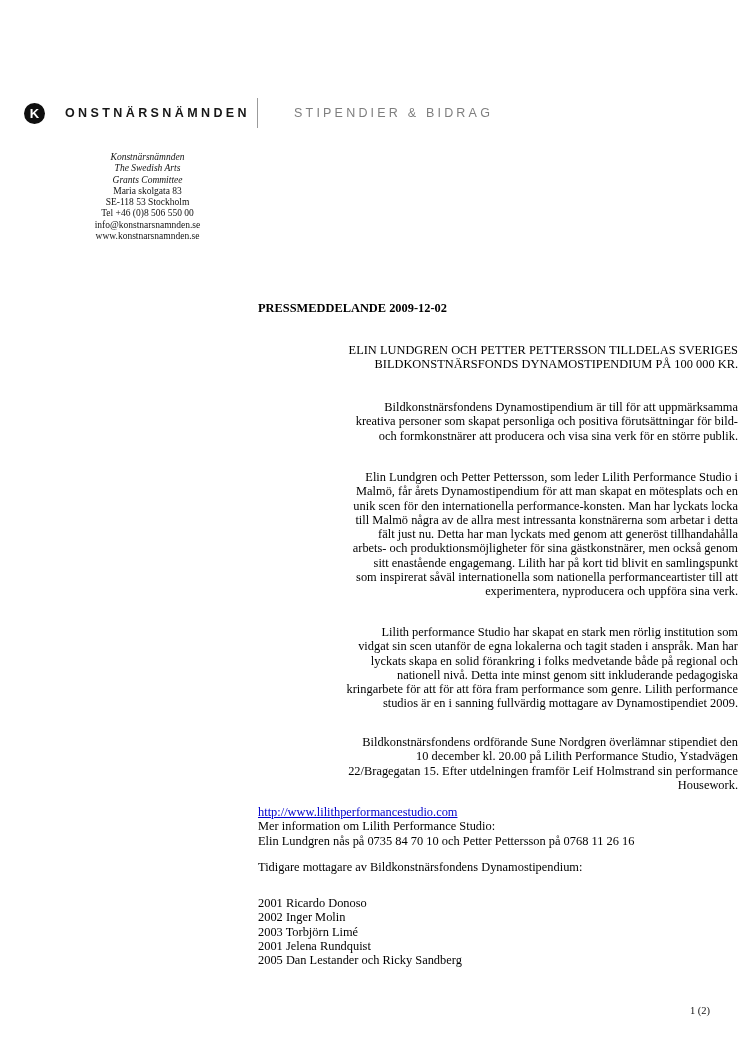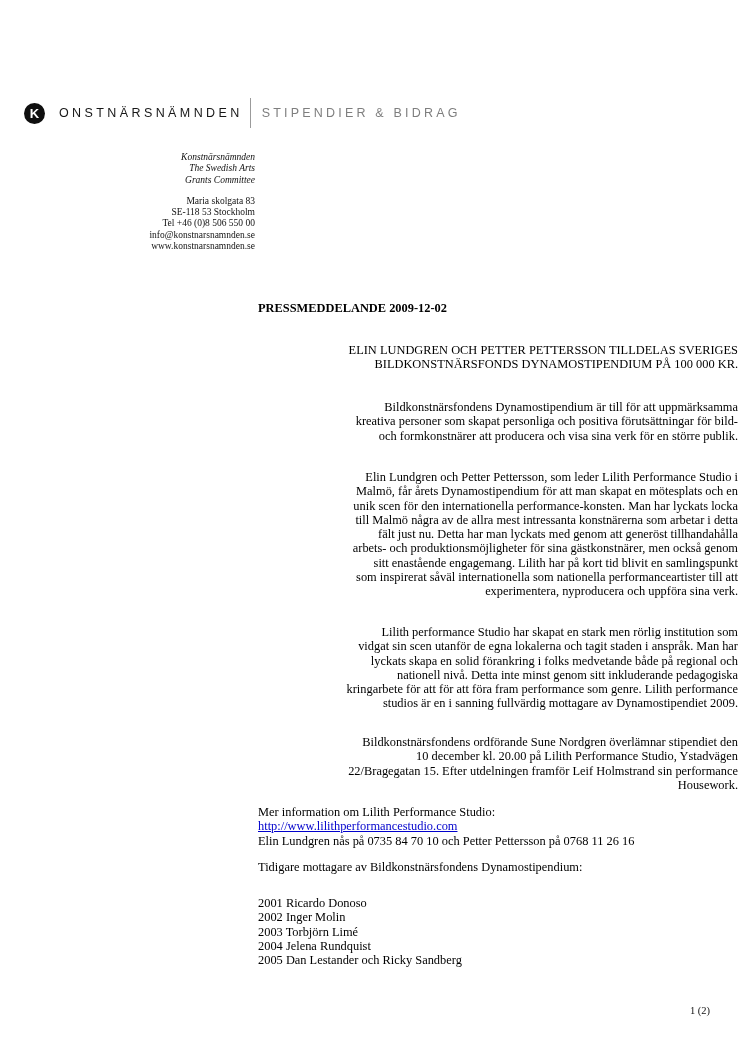--- a/index.html
+++ b/index.html
@@ -26,51 +26,52 @@
     width: 21px; height: 21px;
     border-radius: 50%;
     background: #0f0f0f;
     color: #ffffff;
     font-size: 13px;
     font-weight: 700;
     display: flex; align-items: center; justify-content: center;
     flex: 0 0 auto;
   }
   .logo-name {
-    margin-left: 14px;
+    margin-left: 20px;
     font-size: 12.5px;
-    font-weight: 400;
+    font-weight: 700;
     letter-spacing: 3.4px;
     color: #171717;
     white-space: nowrap;
   }
   .logo-divider {
     width: 1px; height: 30px;
     background: #9b9b9b;
     margin: 0 11px 0 7px;
   }
   .logo-sub {
     font-size: 12.5px;
     letter-spacing: 3.2px;
     color: #7e7e7e;
     white-space: nowrap;
+    margin-left: 25px;
   }
   
   .sender {
     position: absolute;
     left: 40px;
     top: 152px;
     width: 215px;
-    text-align: right;
+    text-align: center;
     font-size: 9.5px;
     line-height: 11.3px;
     color: #111111;
   }
   .sender-org { font-style: italic; }
-  .sender-address { margin-top: 10px; }
+  .sender-address { }
   
   .doc-block {
     position: absolute;
     left: 258px;
     width: 480px;
     font-size: 12.4px;
     line-height: 14.3px;
   }
   .pre { white-space: pre-line; text-align: right; }
   .bold { font-weight: 700; }
@@ -140,30 +141,30 @@
 nationell nivå.  Detta inte minst genom sitt inkluderande pedagogiska
 kringarbete för att för att föra fram performance som genre. Lilith performance
 studios är en i sanning fullvärdig mottagare av Dynamostipendiet 2009.</div>
 
   <div class="doc-block pre" style="top:735px">Bildkonstnärsfondens ordförande Sune Nordgren överlämnar stipendiet  den
 10 december kl. 20.00 på Lilith Performance Studio, Ystadvägen
 22/Bragegatan 15. Efter utdelningen framför Leif Holmstrand sin performance
 Housework.</div>
 
   <div class="doc-block" style="top:805px">
+    <div><a class="link">http://www.lilithperformancestudio.com</a></div>
     <div>Mer information om Lilith Performance Studio:</div>
-    <div><a class="link">http://www.lilithperformancestudio.com</a></div>
     <div>Elin Lundgren nås på 0735 84 70 10 och Petter Pettersson på 0768 11 26 16</div>
   </div>
 
   <div class="doc-block" style="top:860px">Tidigare mottagare av Bildkonstnärsfondens Dynamostipendium:</div>
 
   <div class="doc-block" style="top:896px">
     <div>2001 Ricardo Donoso</div>
     <div>2002 Inger Molin</div>
     <div>2003 Torbjörn Limé</div>
-    <div>2004 Jelena Rundquist</div>
+    <div>2001 Jelena Rundquist</div>
     <div>2005 Dan Lestander och Ricky Sandberg</div>
   </div>
 
   <div class="page-number">1 (2)</div>
 
 </div>
 
 </body></html>

